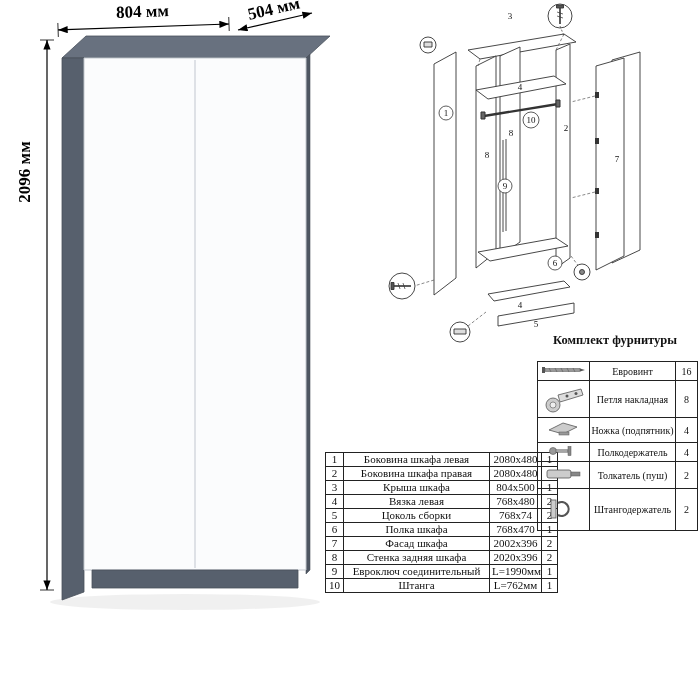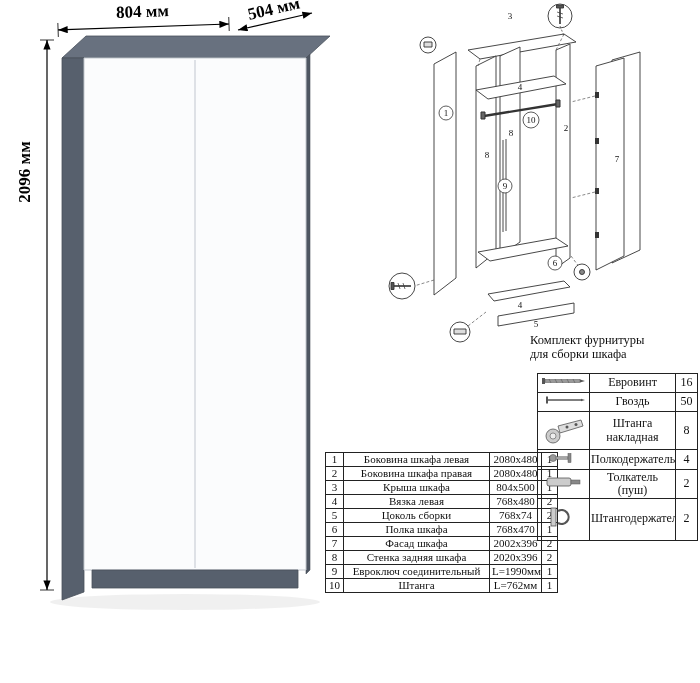--- a/index.html
+++ b/index.html
@@ -19,26 +19,26 @@
     position: absolute; left: 325px; top: 452px; width: 232px;
     border-collapse: collapse; font-size: 11px; table-layout: fixed;
   }
   .parts-table td {
     border: 1px solid #222; height: 14px; line-height: 1;
     text-align: center; white-space: nowrap; overflow: hidden; padding: 0 2px;
   }
 
   .hw-title {
     position: absolute; left: 530px; top: 333px; width: 170px;
-    font-size: 12.5px; line-height: 1.15;
+    text-align: center; font-size: 12.5px; line-height: 1.15; font-weight: bold;
   }
 
   .hw-table {
-    position: absolute; left: 537px; top: 373px; width: 160px;
-    border-collapse: collapse; font-size: 12px; table-layout: fixed;
+    position: absolute; left: 537px; top: 361px; width: 160px;
+    border-collapse: collapse; font-size: 10px; table-layout: fixed;
   }
   .hw-table td {
     border: 1px solid #222; text-align: center; vertical-align: middle;
     padding: 0 1px; line-height: 1.1; overflow: hidden;
   }
   .hw-table tr:nth-child(-n+5) { height: 19px; }
   .hw-table tr:nth-child(6)  { height: 42px; }
   .hw-table tr:nth-child(7)  { height: 52px; }
   .hw-table tr:nth-child(8)  { height: 32px; }
   .hw-table tr:nth-child(9)  { height: 26px; }
@@ -254,21 +254,20 @@
       <td>10</td>
       <td>Штанга</td>
       <td>L=762мм</td>
       <td>1</td>
     </tr>
   </tbody>
 </table>
 
 <div class="hw-title">
   <div>Комплект фурнитуры</div>
-  <div>для сборки шкафа</div>
 </div>
 
 <table class="hw-table">
   <colgroup>
       <col style="width:52px">
       <col style="width:86px">
       <col style="width:22px">
     </colgroup>
   <tbody>
     <tr>
@@ -282,41 +281,40 @@
           <line x1="26" y1="4" x2="28" y2="8" stroke="#555" stroke-width="0.6"></line>
           <line x1="32" y1="4" x2="34" y2="8" stroke="#555" stroke-width="0.6"></line>
           <polygon points="39,4.5 44,6 39,7.5" fill="#555"></polygon>
         </svg>
       </td>
       <td>Евровинт</td>
       <td>16</td>
     </tr>
     <tr>
       <td>
-        <svg width="46" height="12" viewBox="0 0 46 12">
-          <line x1="6" y1="2.5" x2="6" y2="9.5" stroke="#555" stroke-width="2"></line>
-          <line x1="7" y1="6" x2="40" y2="6" stroke="#555" stroke-width="1.4"></line>
-          <polygon points="40,4.8 44,6 40,7.2" fill="#555"></polygon>
-        </svg>
-      </td>
-      <td>Гвоздь</td>
-      <td>50</td>
-    </tr>
-    <tr>
-      <td>
         <svg width="46" height="34" viewBox="0 0 46 34">
           <circle cx="12" cy="24" r="7" fill="#ccc" stroke="#555" stroke-width="0.8"></circle>
           <circle cx="12" cy="24" r="3" fill="#eee" stroke="#555" stroke-width="0.6"></circle>
           <polygon points="17,14 40,8 42,14 19,21" fill="#ddd" stroke="#555" stroke-width="0.8"></polygon>
           <circle cx="26" cy="15" r="1.5" fill="#555"></circle>
           <circle cx="35" cy="12.5" r="1.5" fill="#555"></circle>
         </svg>
       </td>
-      <td>Штанга накладная</td>
+      <td>Петля накладная</td>
       <td>8</td>
+    </tr>
+    <tr>
+      <td>
+        <svg width="46" height="22" viewBox="0 0 46 22">
+          <polygon points="8,12 22,5 36,9 22,16" fill="#ccc" stroke="#555" stroke-width="0.8"></polygon>
+          <rect x="18" y="14" width="10" height="3" fill="#999" stroke="#555" stroke-width="0.5"></rect>
+        </svg>
+      </td>
+      <td>Ножка (подпятник)</td>
+      <td>4</td>
     </tr>
     <tr>
       <td>
         <svg width="46" height="16" viewBox="0 0 46 16">
           <circle cx="12" cy="8" r="3.5" fill="#999" stroke="#555" stroke-width="0.6"></circle>
           <rect x="15" y="6.8" width="12" height="2.4" fill="#aaa" stroke="#555" stroke-width="0.5"></rect>
           <rect x="27" y="3.5" width="3" height="9" fill="#888" stroke="#555" stroke-width="0.5"></rect>
         </svg>
       </td>
       <td>Полкодержатель</td>

